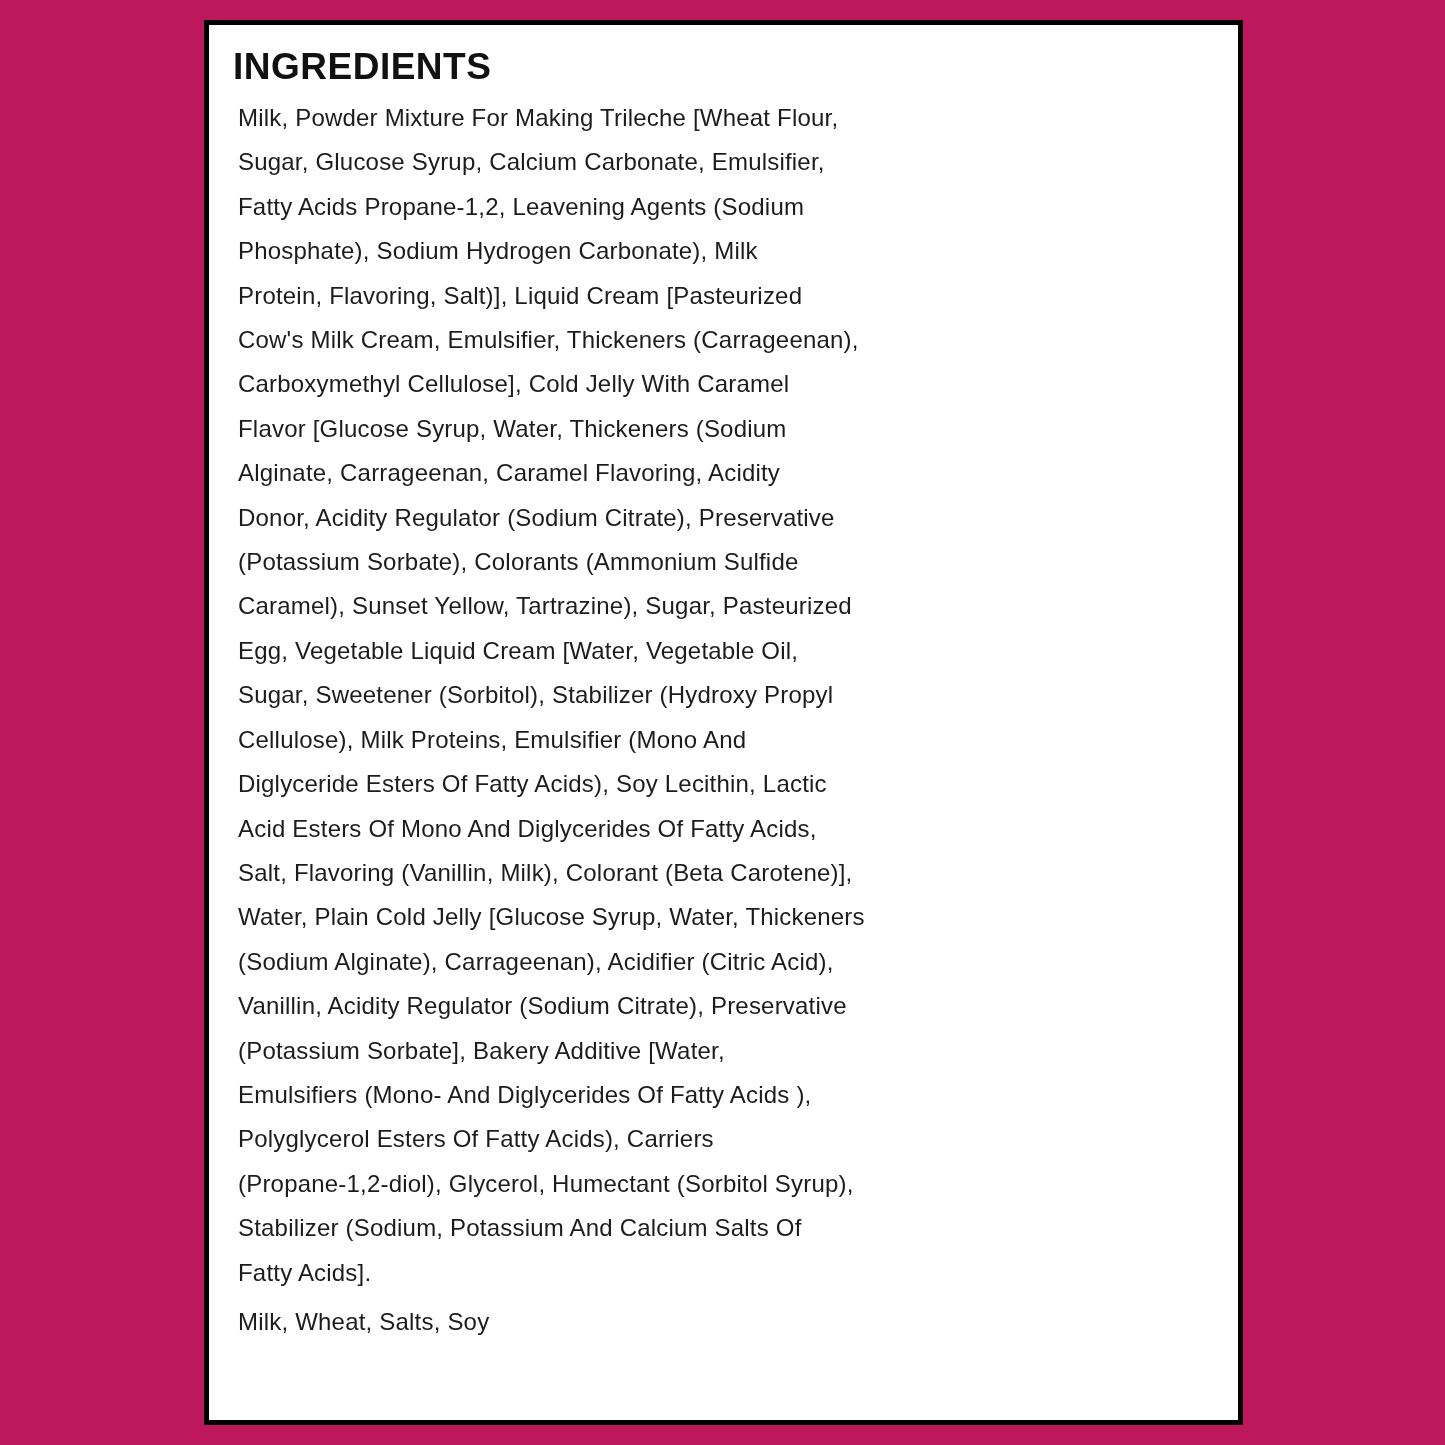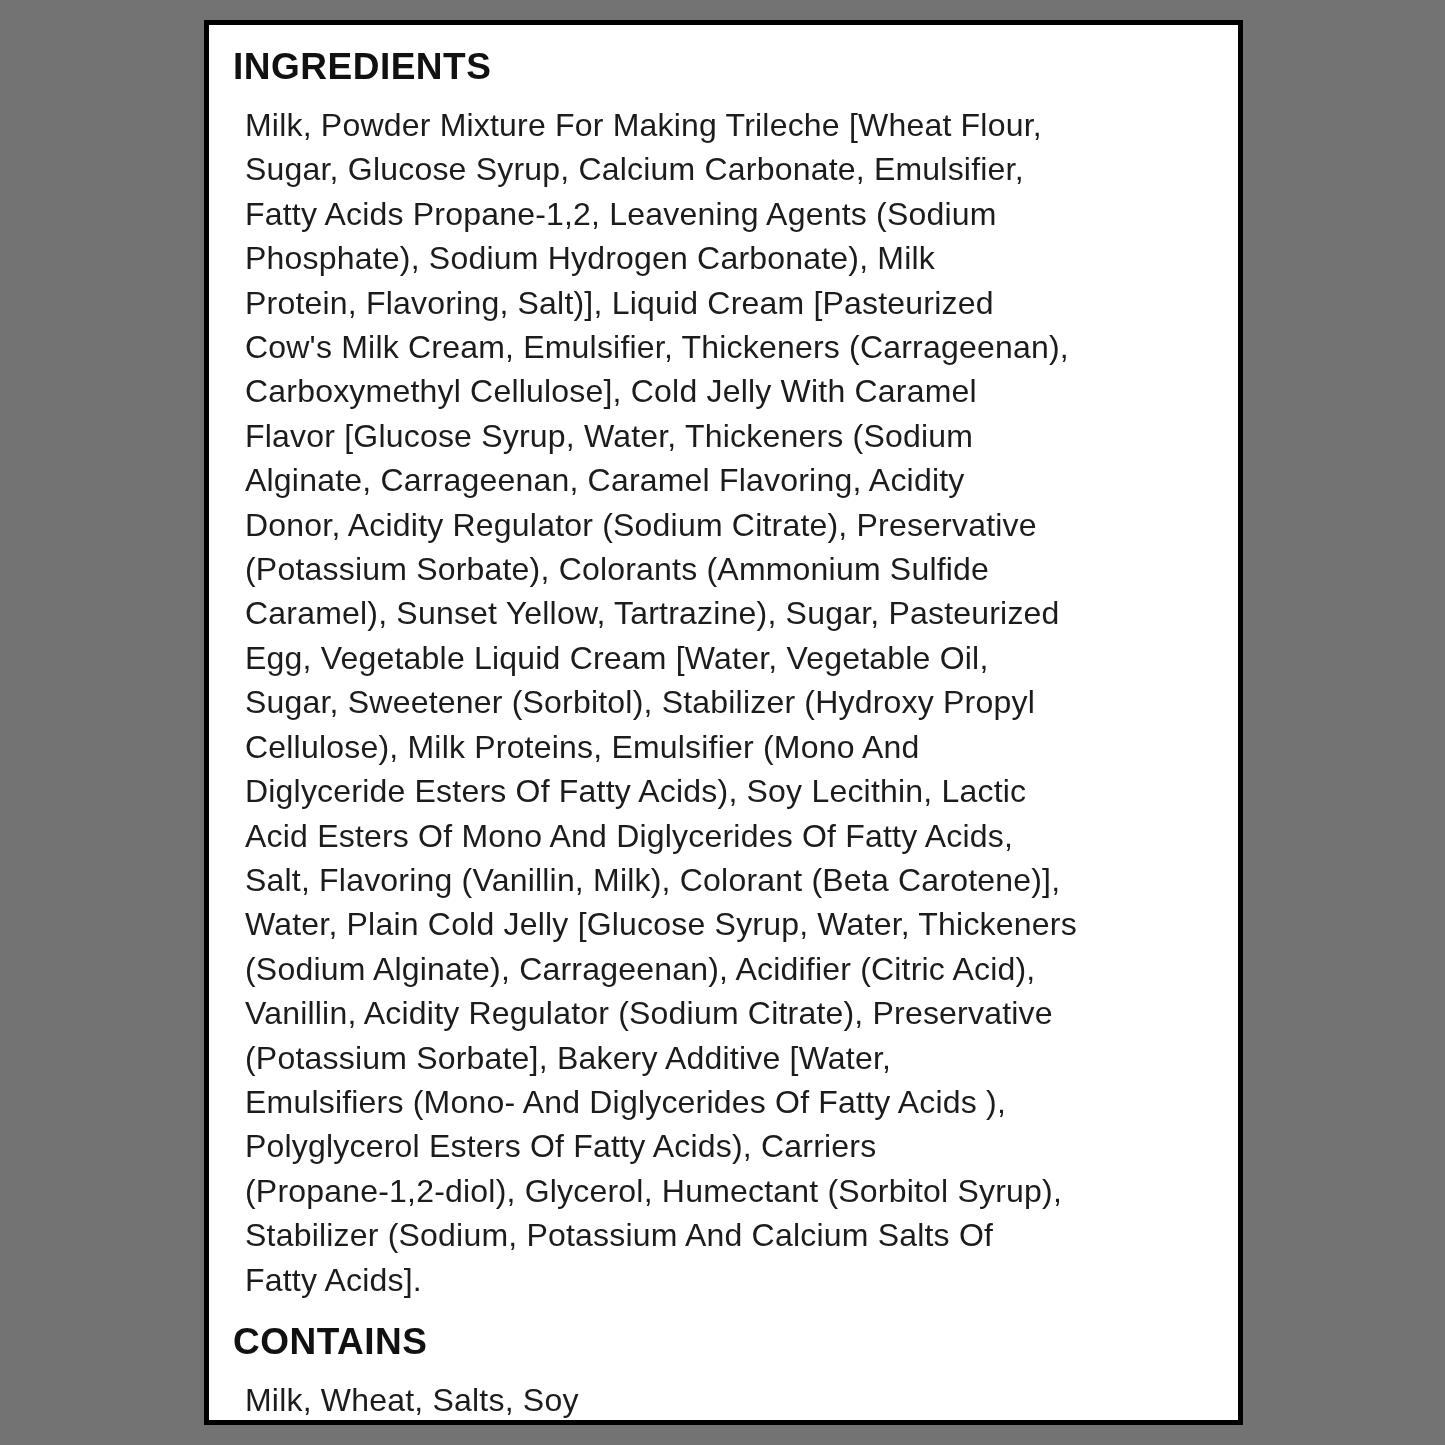--- a/index.html
+++ b/index.html
@@ -7,21 +7,21 @@
     padding: 0;
     width: 1445px;
     height: 1445px;
     background: #ffffff;
     font-family: "Liberation Sans", sans-serif;
   }
   .page {
     position: relative;
     width: 1445px;
     height: 1445px;
-    background: #737373;
+    background: #be185d;
     overflow: hidden;
   }
   .label-box {
     position: absolute;
     left: 204px;
     top: 20px;
     width: 1039px;
     height: 1405px;
     box-sizing: border-box;
     border: 5px solid #000000;
@@ -31,22 +31,22 @@
   }
   .section-title {
     margin: 0;
     font-size: 37px;
     font-weight: 700;
     line-height: 48px;
     letter-spacing: 0.5px;
     color: #111111;
   }
   .body-text {
-    margin: 12px;
-    font-size: 32px;
+    margin: 5px;
+    font-size: 24px;
     font-weight: 400;
     line-height: 44.4px;
     letter-spacing: 0.2px;
     color: #1c1c1c;
     white-space: pre;
   }
   .contains-title {
     margin-top: 16px;
   }
 </style>
@@ -76,16 +76,15 @@
 Salt, Flavoring (Vanillin, Milk), Colorant (Beta Carotene)],
 Water, Plain Cold Jelly [Glucose Syrup, Water, Thickeners
 (Sodium Alginate), Carrageenan), Acidifier (Citric Acid),
 Vanillin, Acidity Regulator (Sodium Citrate), Preservative
 (Potassium Sorbate], Bakery Additive [Water,
 Emulsifiers (Mono- And Diglycerides Of Fatty Acids ),
 Polyglycerol Esters Of Fatty Acids), Carriers
 (Propane-1,2-diol), Glycerol, Humectant (Sorbitol Syrup),
 Stabilizer (Sodium, Potassium And Calcium Salts Of
 Fatty Acids].</p>
-    <h2 class="section-title contains-title">CONTAINS</h2>
     <p class="body-text">Milk, Wheat, Salts, Soy</p>
   </div>
 </div>
 
 </body></html>

